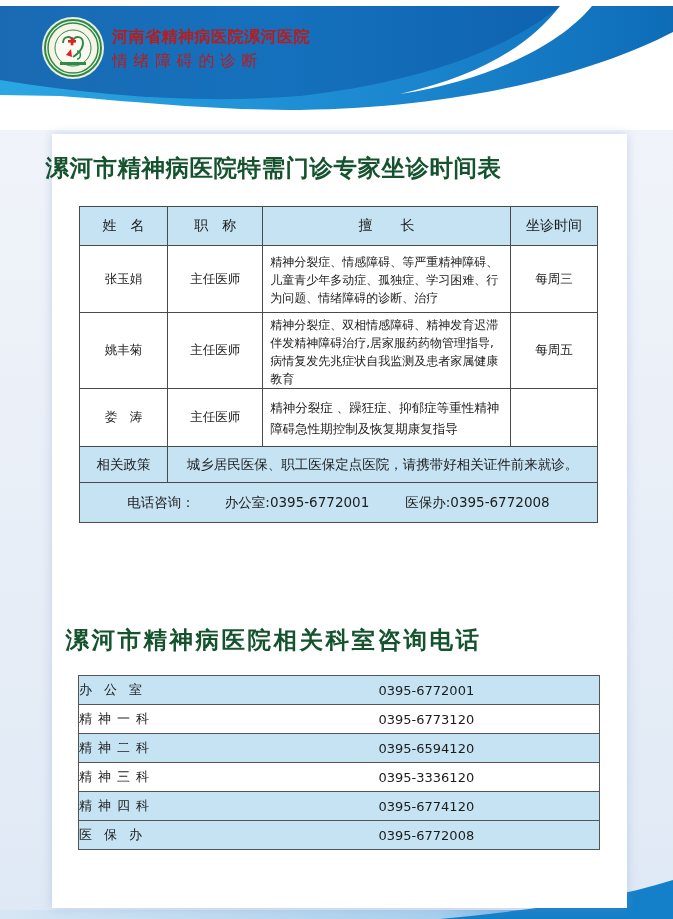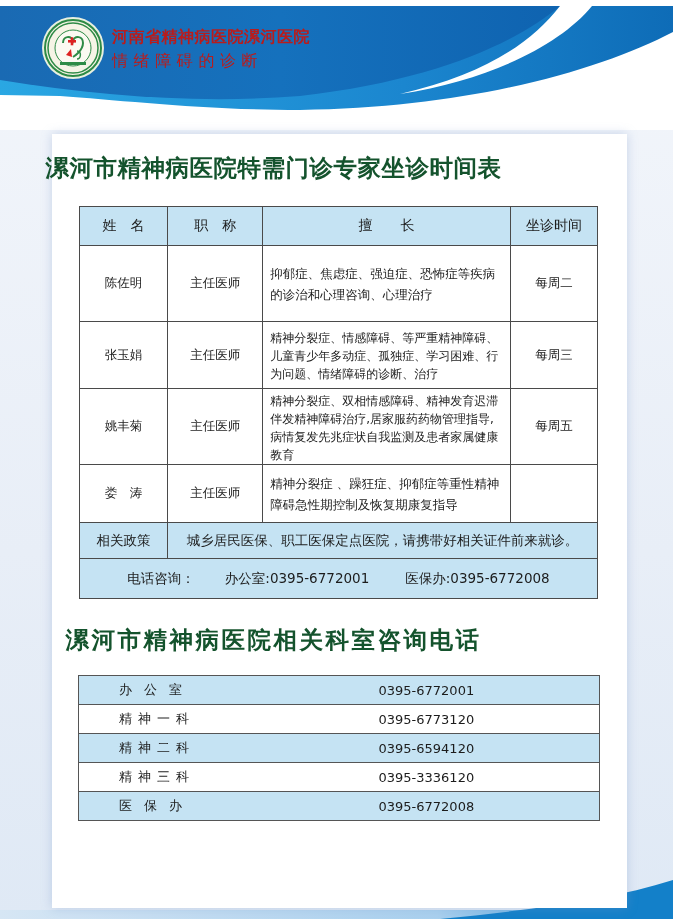--- a/index.html
+++ b/index.html
@@ -54,21 +54,21 @@
   .sched tr.policy td { background: #c5e3f3; height: 36px; font-size: 13.5px; }
   .sched tr.phone td { background: #c5e3f3; height: 40px; font-size: 13.5px; }
   .phone-row { display: flex; justify-content: center; gap: 0; white-space: nowrap; }
   .phone-row .lbl { margin-right: 30px; }
   .phone-row .grp { margin-right: 36px; }
 
   .contacts { left: 78px; top: 675px; width: 522px; border: 1.4px solid #555; }
   .contacts td { height: 29px; font-size: 13px; border-top: 1.2px solid #555; white-space: nowrap; }
   .contacts tr:first-child td { border-top: none; }
   .contacts tr.alt td { background: #c5e3f3; }
-  .contacts td.dept { padding-left: 40px; width: 298px; margin-left: 48px; }
+  .contacts td.dept { width: 298px; margin-left: 48px; }
   .contacts td.num { padding-left: 2px; }
   .spaced3 { letter-spacing: 12px; }
   .spaced4 { letter-spacing: 6px; }
 </style>
 </head>
 <body>
 
 <div class="banner">
   <svg width="673" height="130" viewBox="0 0 673 130">
     <defs>
@@ -123,26 +123,20 @@
 <div class="title t1">漯河市精神病医院特需门诊专家坐诊时间表</div>
 
 <table class="sched">
   <tbody>
       <tr>
     <th style="width:86px">姓　名</th>
     <th style="width:93px">职　称</th>
     <th style="width:242px">擅　　长</th>
     <th style="width:85px">坐诊时间</th>
   </tr>
-  <tr class="r1">
-    <td>陈佐明</td>
-    <td>主任医师</td>
-    <td class="spec">抑郁症、焦虑症、强迫症、恐怖症等疾病的诊治和心理咨询、心理治疗</td>
-    <td>每周二</td>
-  </tr>
   <tr class="r2">
     <td>张玉娟</td>
     <td>主任医师</td>
     <td class="spec tight">精神分裂症、情感障碍、等严重精神障碍、儿童青少年多动症、孤独症、学习困难、行为问题、情绪障碍的诊断、治疗</td>
     <td>每周三</td>
   </tr>
   <tr class="r3">
     <td>姚丰菊</td>
     <td>主任医师</td>
     <td class="spec tight">精神分裂症、双相情感障碍、精神发育迟滞伴发精神障碍治疗,居家服药药物管理指导,病情复发先兆症状自我监测及患者家属健康教育</td>
@@ -184,17 +178,21 @@
   </tr>
   <tr class="alt">
     <td class="dept spaced4">精神二科</td>
     <td class="num">0395-6594120</td>
   </tr>
   <tr>
     <td class="dept spaced4">精神三科</td>
     <td class="num">0395-3336120</td>
   </tr>
   <tr class="alt">
+    <td class="dept spaced4">精神四科</td>
+    <td class="num">0395-6774120</td>
+  </tr>
+  <tr class="alt">
     <td class="dept spaced3">医保办</td>
     <td class="num">0395-6772008</td>
   </tr>
 </tbody>
   </table>
 
 </body></html>

